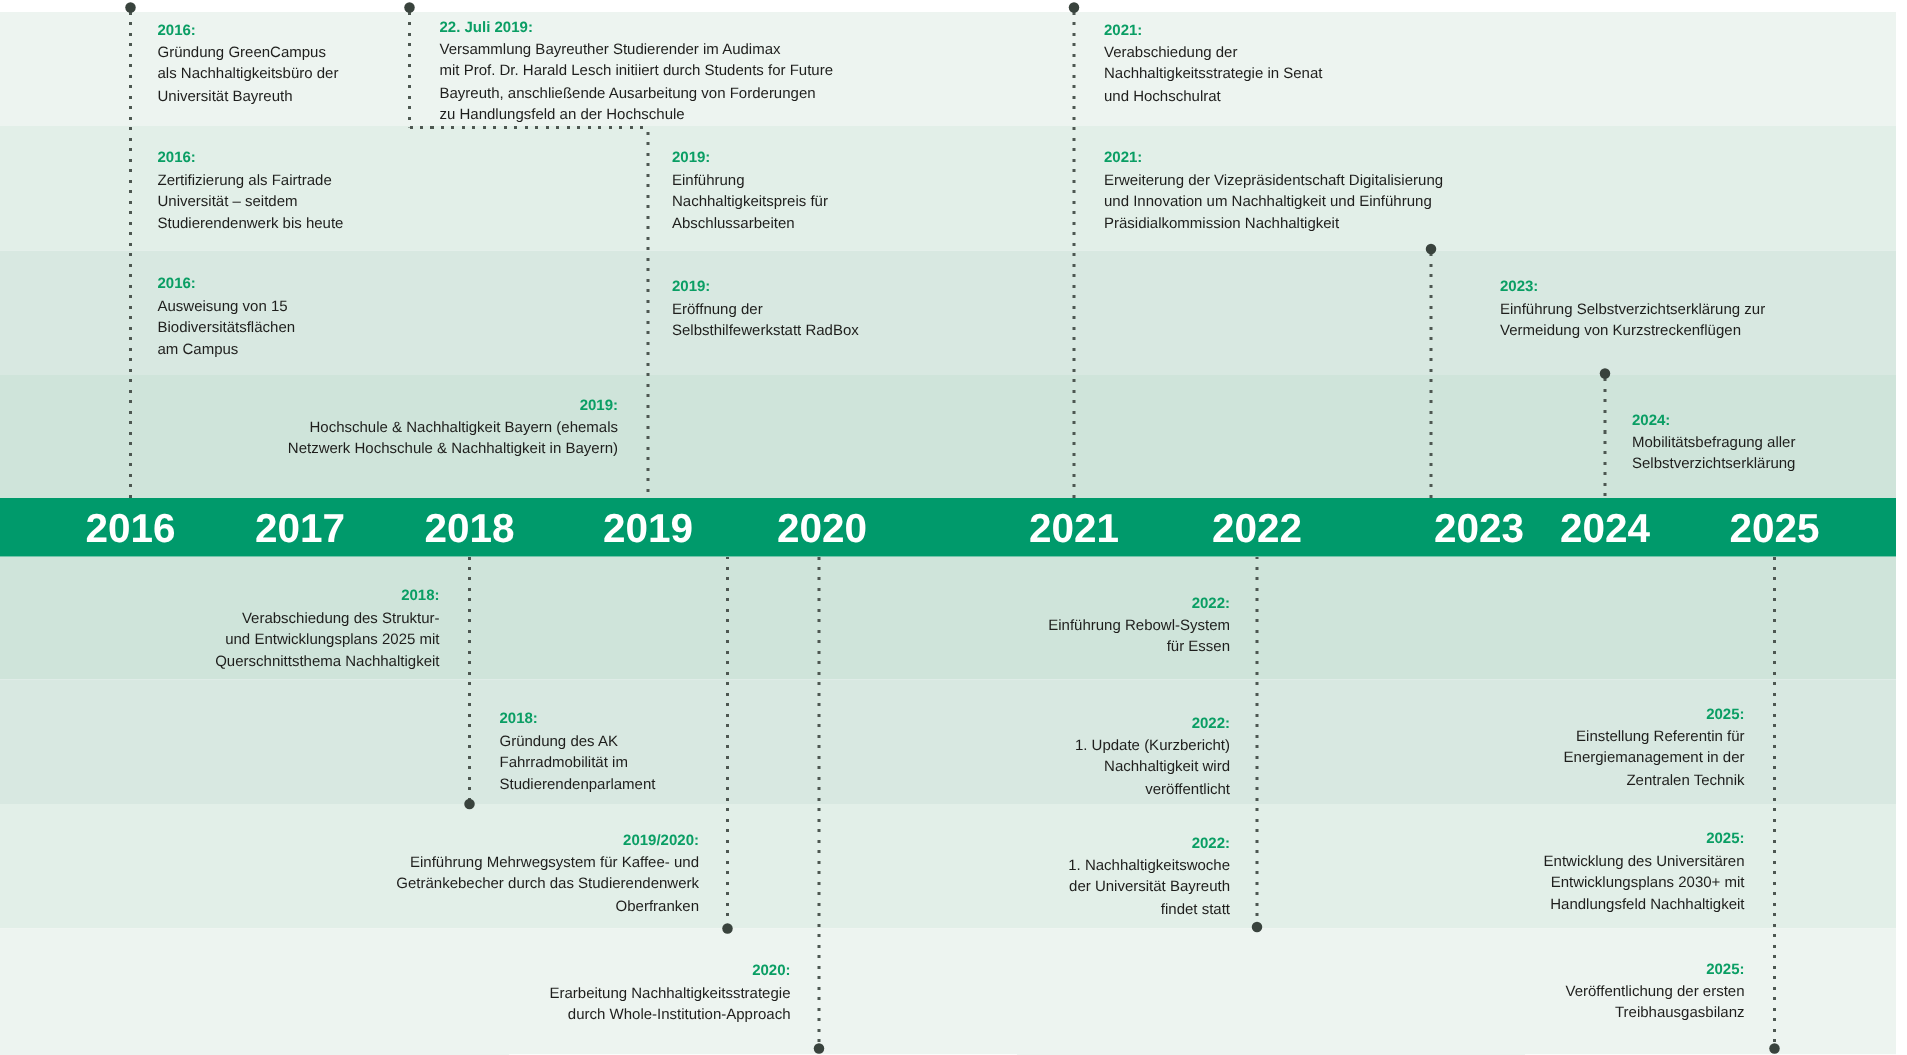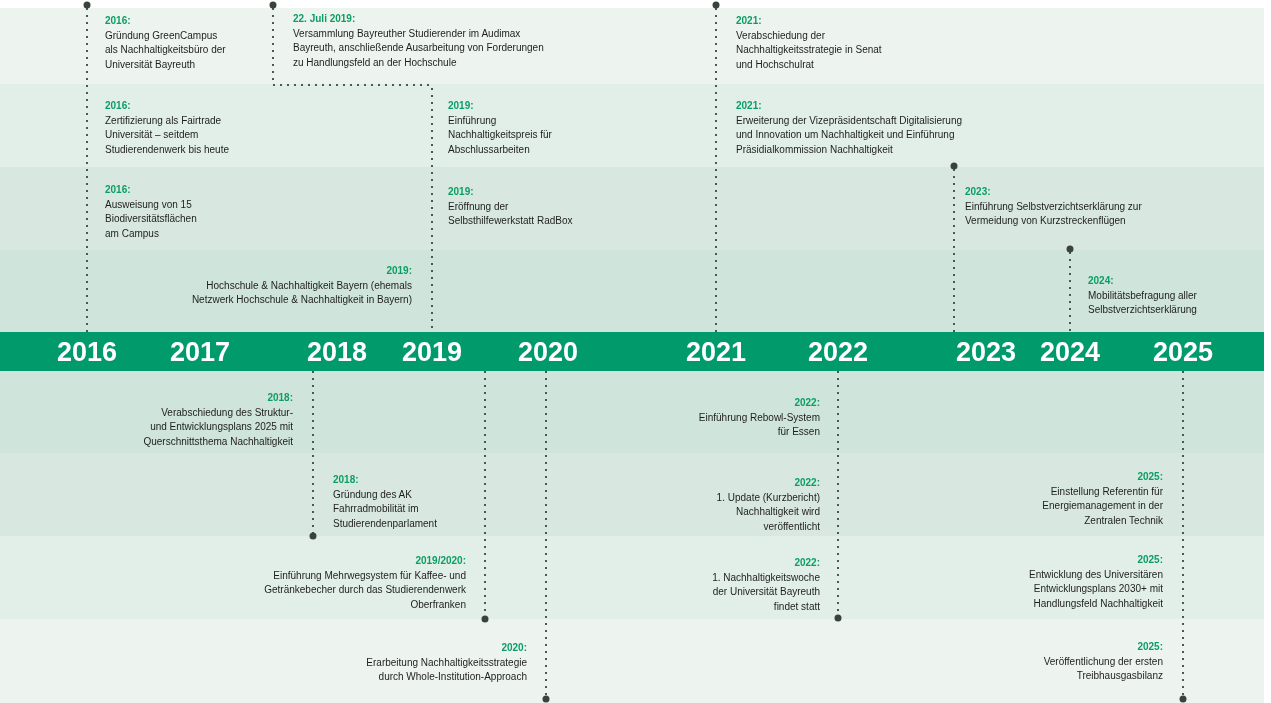--- a/index.html
+++ b/index.html
@@ -73,39 +73,40 @@
 
   <div class="vline" style="left:837px;top:371px;height:244px;"></div>
   <div class="enddot" style="left:838px;top:618px;"></div>
 
   <div class="vline" style="left:1182px;top:371px;height:325px;"></div>
   <div class="enddot" style="left:1183px;top:699px;"></div>
 
   <div id="axis-bar"></div>
   <div class="year" style="left:87px;">2016</div>
   <div class="year" style="left:200px;">2017</div>
-  <div class="year" style="left:313px;margin-left:24px;">2018</div>
+  <div class="year" style="left:313px;">2018</div>
   <div class="year" style="left:432px;">2019</div>
   <div class="year" style="left:548px;">2020</div>
   <div class="year" style="left:716px;">2021</div>
   <div class="year" style="left:838px;">2022</div>
   <div class="year" style="left:986px;">2023</div>
   <div class="year" style="left:1070px;">2024</div>
   <div class="year" style="left:1183px;">2025</div>
 
   <div class="ev" style="left:105px;top:14px;">
     <div class="date">2016:</div>
     <div>Gründung GreenCampus</div>
     <div>als Nachhaltigkeitsbüro der</div>
     <div>Universität Bayreuth</div>
   </div>
 
   <div class="ev" style="left:293px;top:12px;">
     <div class="date">22. Juli 2019:</div>
     <div>Versammlung Bayreuther Studierender im Audimax</div>
+    <div>mit Prof. Dr. Harald Lesch initiiert durch Students for Future</div>
     <div>Bayreuth, anschließende Ausarbeitung von Forderungen</div>
     <div>zu Handlungsfeld an der Hochschule</div>
   </div>
 
   <div class="ev" style="left:736px;top:14px;">
     <div class="date">2021:</div>
     <div>Verabschiedung der</div>
     <div>Nachhaltigkeitsstrategie in Senat</div>
     <div>und Hochschulrat</div>
   </div>
@@ -138,21 +139,21 @@
     <div>am Campus</div>
   </div>
 
   <div class="ev" style="left:448px;top:185px;">
     <div class="date">2019:</div>
     <div>Eröffnung der</div>
     <div>Selbsthilfewerkstatt RadBox</div>
   </div>
 
 
-  <div class="ev" style="left:965px;top:185px;">
+  <div class="ev" style="left:1000px;top:185px;">
     <div class="date">2023:</div>
     <div>Einführung Selbstverzichtserklärung zur</div>
     <div>Vermeidung von Kurzstreckenflügen</div>
   </div>
 
   <div class="ev right" style="right:859px;top:264px;">
     <div class="date">2019:</div>
     <div>Hochschule &amp; Nachhaltigkeit Bayern (ehemals</div>
     <div>Netzwerk Hochschule &amp; Nachhaltigkeit in Bayern)</div>
   </div>

